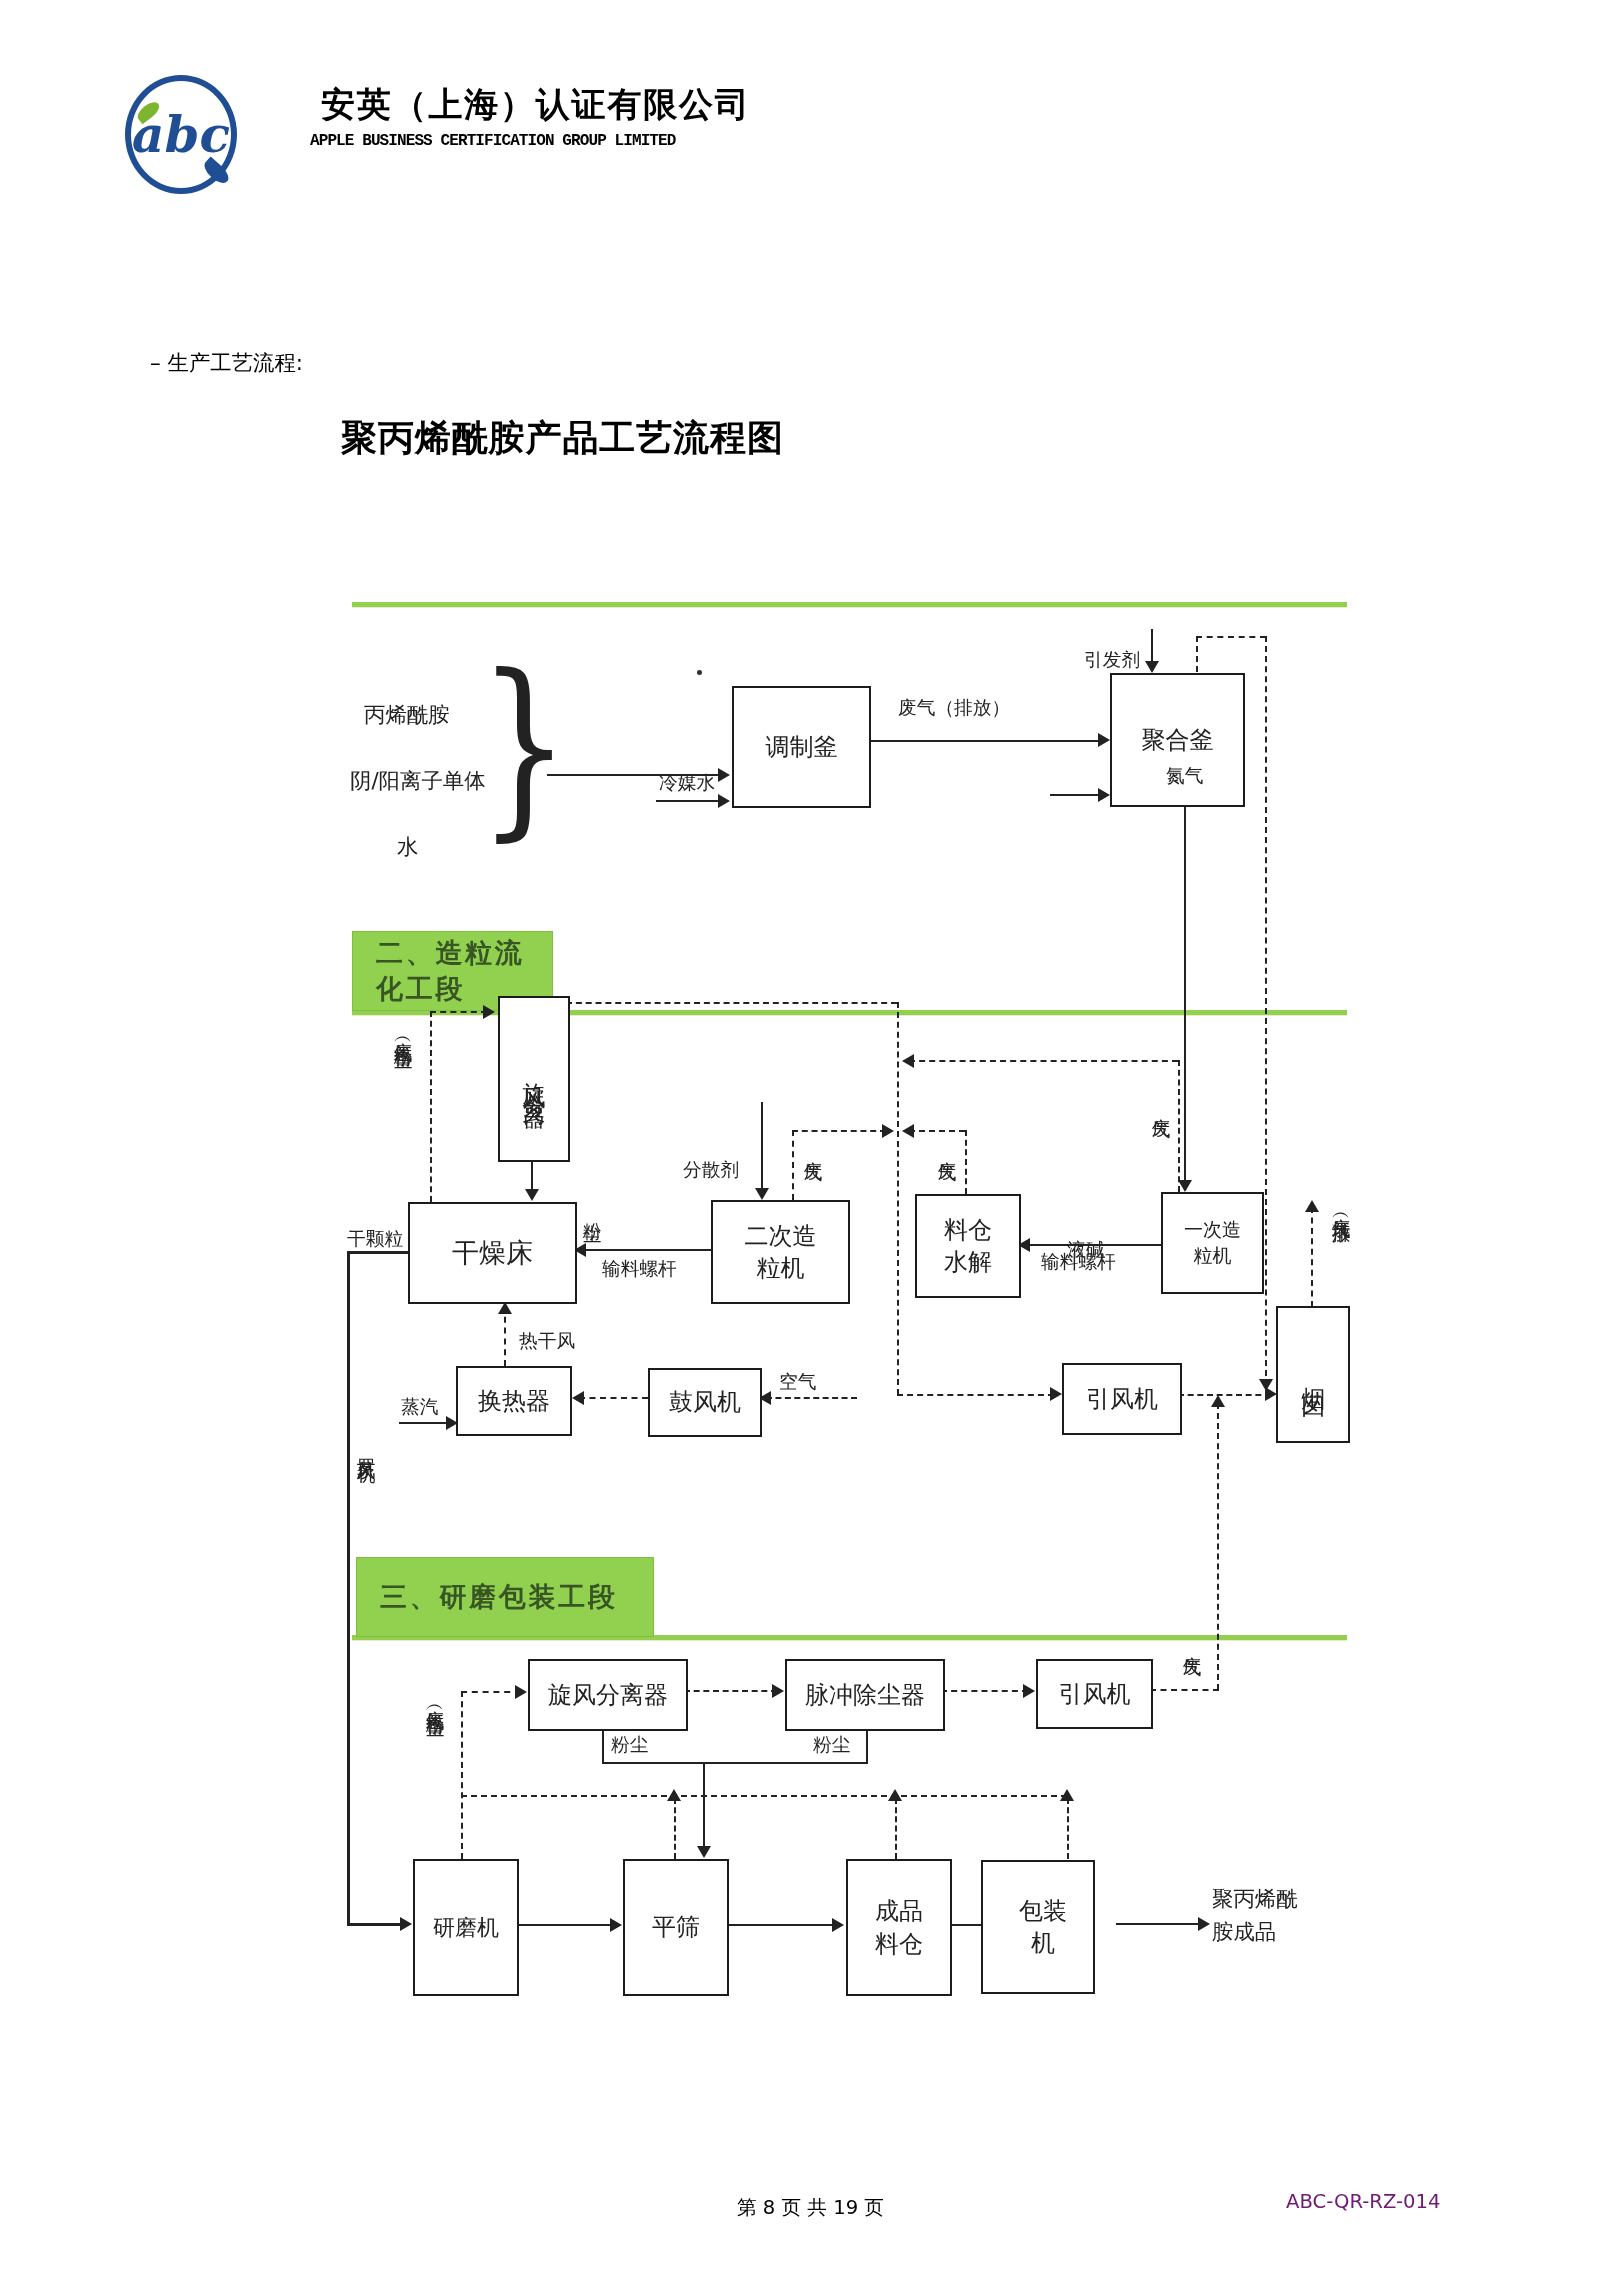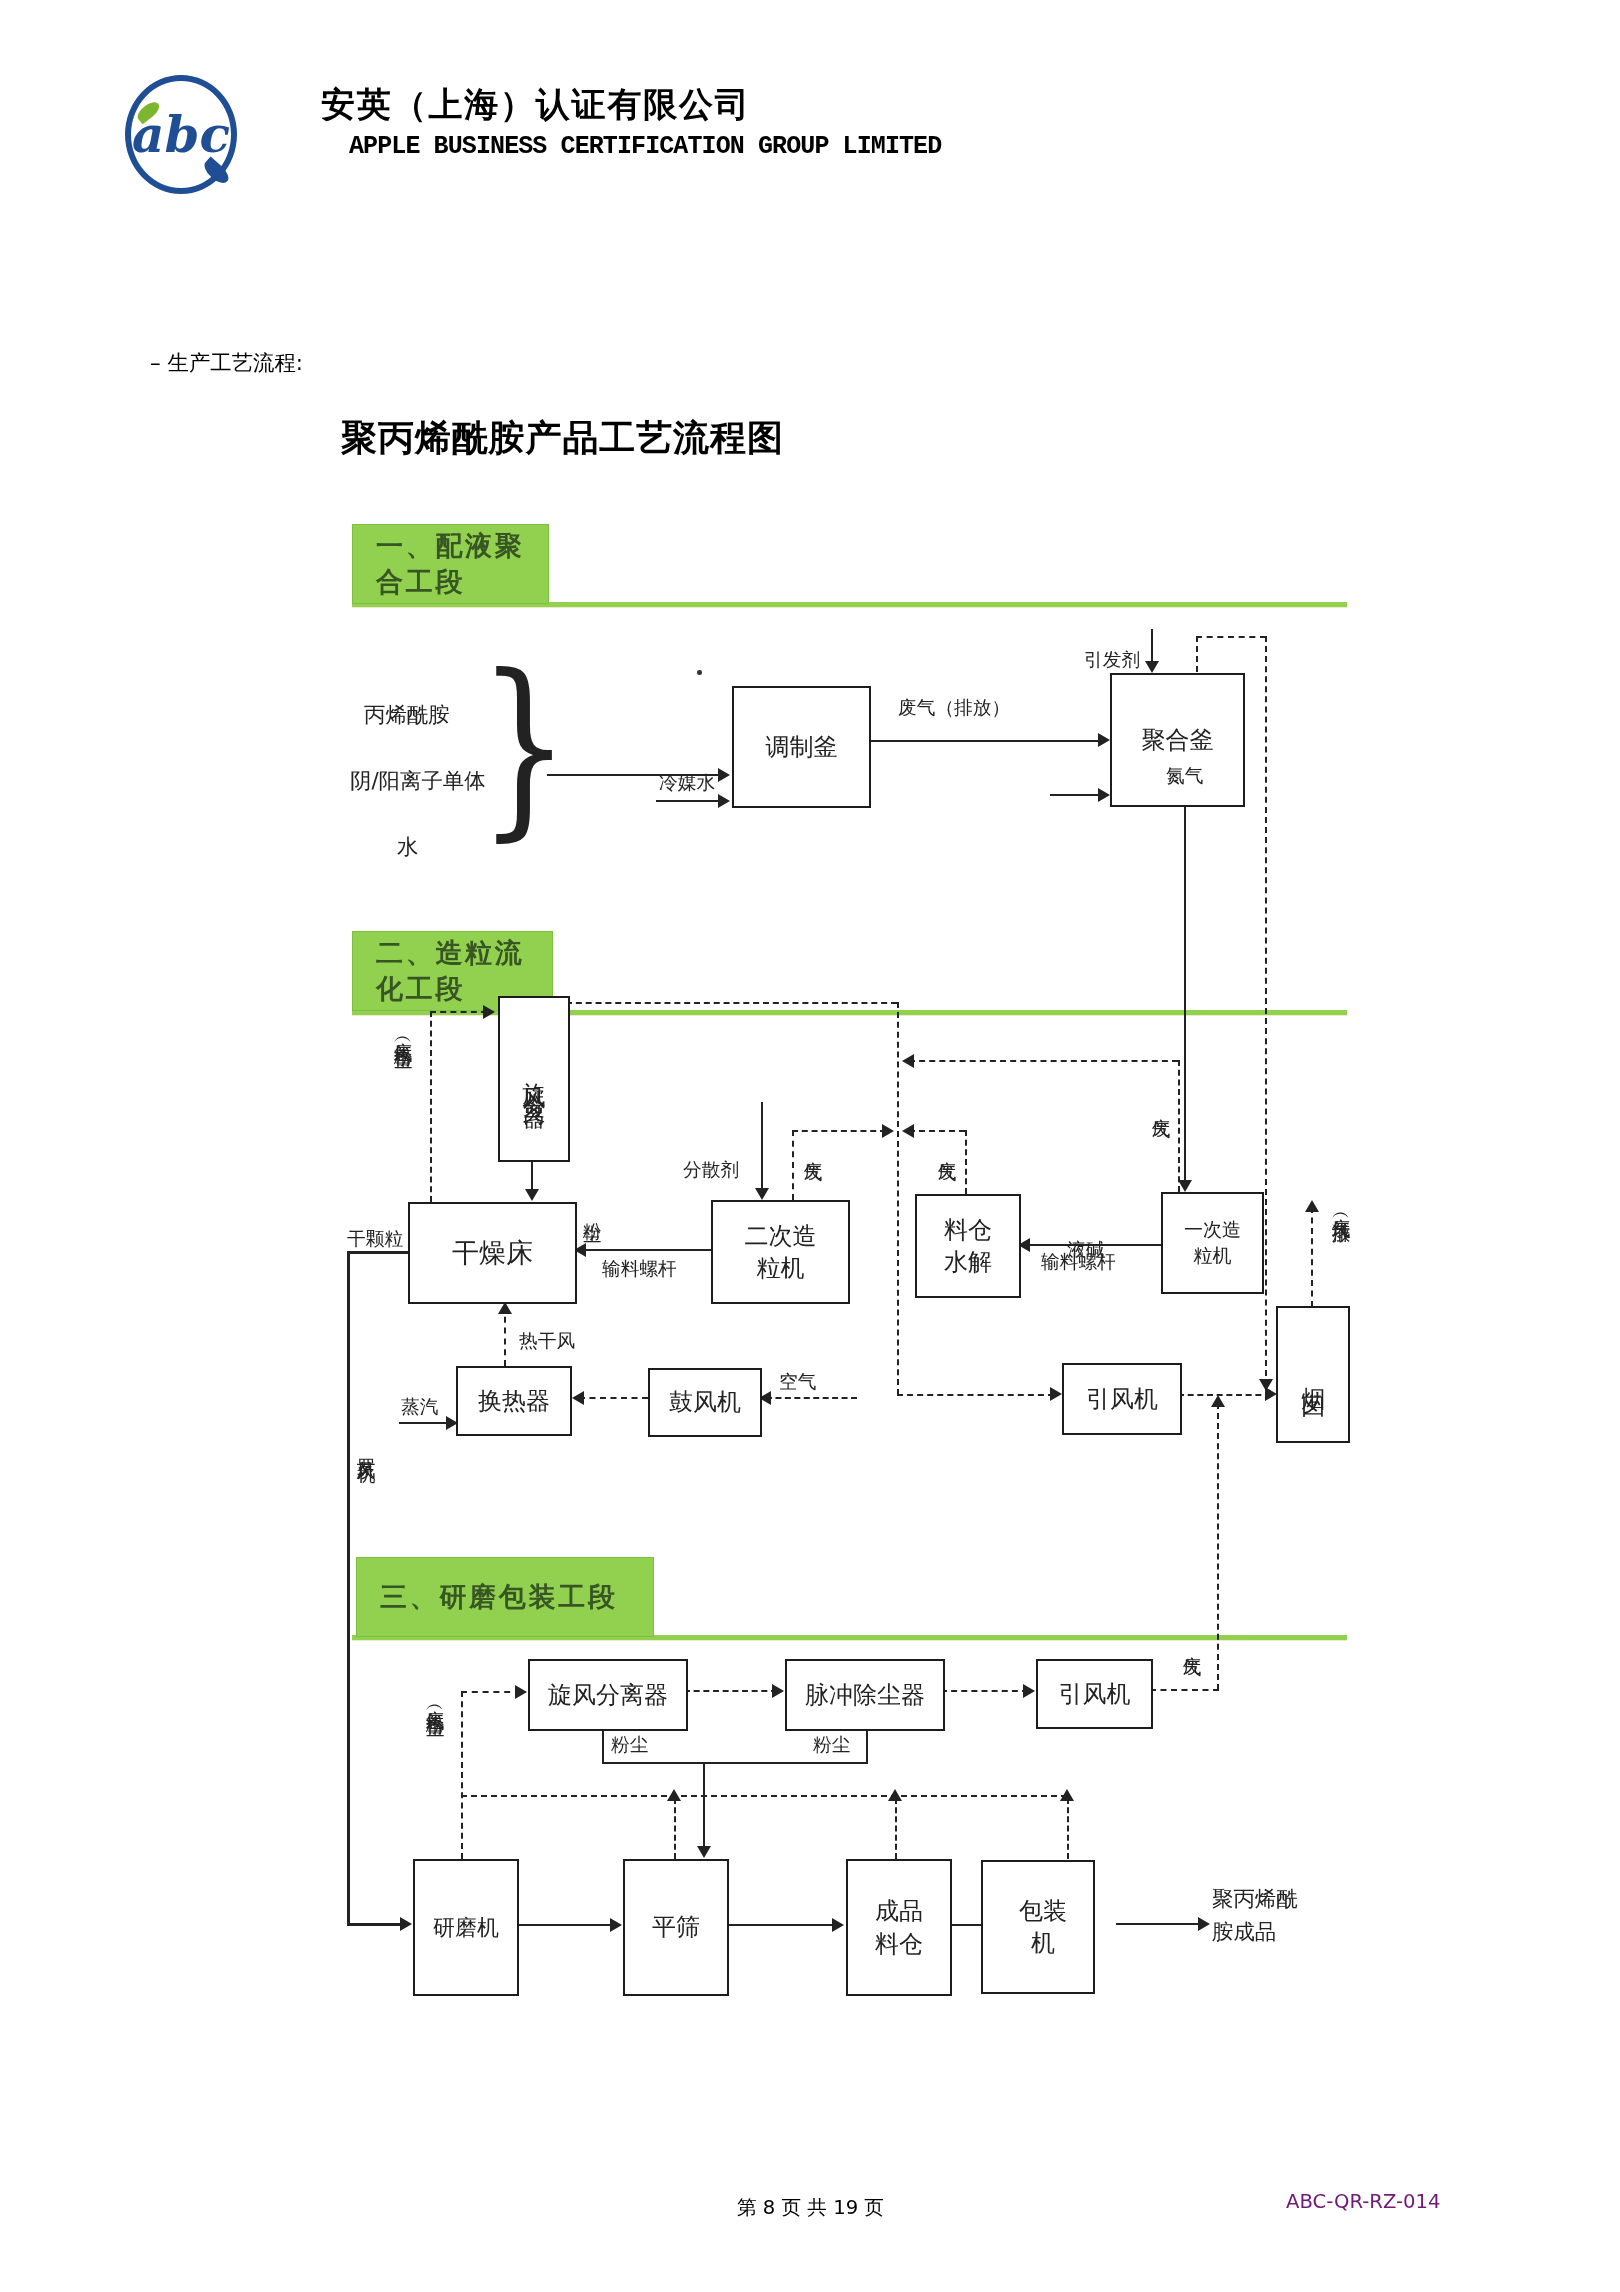--- a/index.html
+++ b/index.html
@@ -47,30 +47,27 @@
     <div style="position:absolute;inset:0;border:6.2px solid #1F4E95;border-radius:50%;"></div>
     <div style="position:absolute;left:10.7px;top:30px;width:25px;height:13.4px;background:#7CB52E;
                 border-radius:60% 60% 60% 0;transform:rotate(-38deg);"></div>
     <div style="position:absolute;left:77px;top:89px;width:28.5px;height:15px;background:#1F4E95;
                 border-radius:0 65% 65% 65%;transform:rotate(42deg);"></div>
     <div style="position:absolute;left:0;right:0;top:30px;text-align:center;color:#1F4E95;
                 font-family:'DejaVu Serif','Liberation Serif',serif;font-style:italic;
                 font-weight:bold;font-size:50px;">abc</div>
   </div>
   <div class="lbl" style="left:321px;top:82px;font-size:34px;font-weight:bold;letter-spacing:1.8px;color:#000;">安英（上海）认证有限公司</div>
-  <div class="lbl" style="left:310px;top:132px;font-size:25px;font-weight:bold;color:#000;
-              font-family:'Liberation Mono','DejaVu Sans Mono',monospace;letter-spacing:-0.9px;margin-left:39px;">APPLE BUSINESS CERTIFICATION GROUP LIMITED</div>
+  <div class="lbl" style="left:310px;top:132px;font-size:16px;font-weight:bold;color:#000;
+              font-family:'Liberation Mono','DejaVu Sans Mono',monospace;letter-spacing:-0.9px;">APPLE BUSINESS CERTIFICATION GROUP LIMITED</div>
 
   <div class="lbl" style="left:150px;top:348px;font-size:21.4px;color:#000;">– 生产工艺流程:</div>
   <div class="lbl" style="left:341px;top:414px;font-size:36px;font-weight:bold;color:#000;letter-spacing:0.9px;">聚丙烯酰胺产品工艺流程图</div>
 
   <div class="secline" style="left:352px;top:602px;width:995px;"></div>
-  <div class="sech" style="left:352px;top:524px;width:172px;height:78px;">
-    <span>一、配液聚合工段</span>
-  </div>
   <div class="secline" style="left:352px;top:1010px;width:995px;"></div>
   <div class="sech" style="left:352px;top:931px;width:176px;height:78px;">
     <span>二、造粒流化工段</span>
   </div>
   <div class="secline" style="left:352px;top:1635px;width:995px;"></div>
   <div class="sech" style="left:356px;top:1557px;width:273px;height:78px;">
     <span>三、研磨包装工段</span>
   </div>
   <div class="dot" style="left:697px;top:670px;"></div>
 

